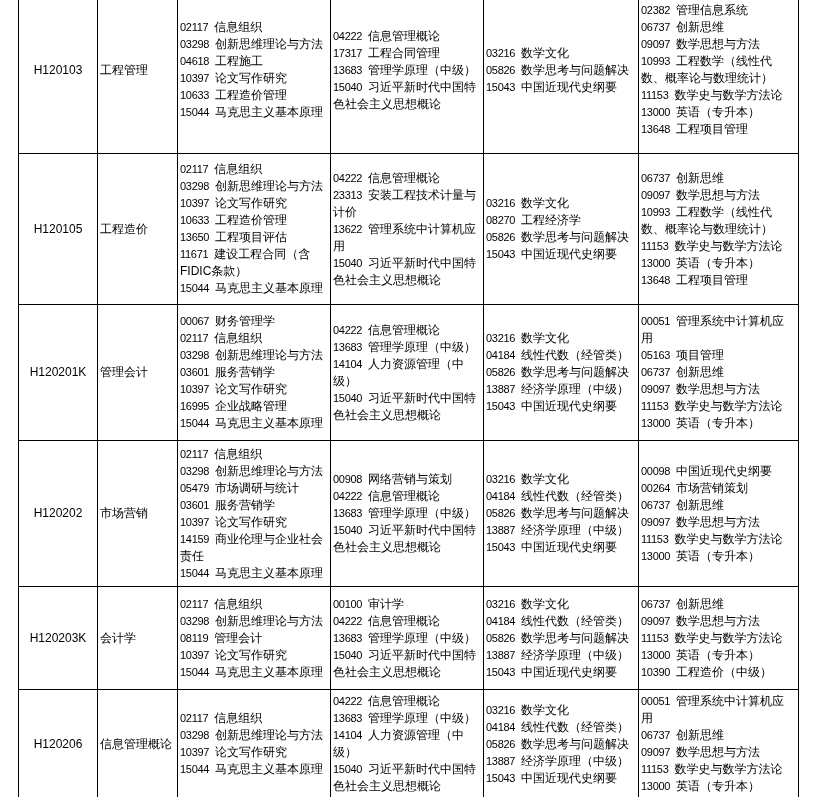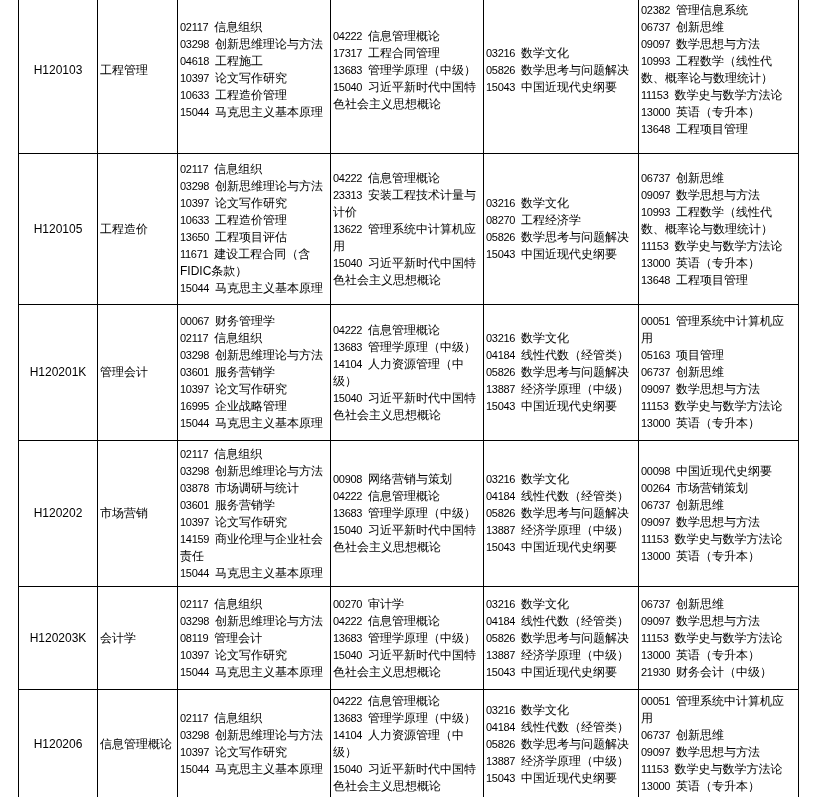--- a/index.html
+++ b/index.html
@@ -185,21 +185,21 @@
             <div class="course"><span class="course-code">13000</span><span class="course-name">英语（专升本）</span></div>
           </td>
   </tr>
 
   <tr class="exam-row">
     <td class="col-code">H120202</td>
     <td class="col-major">市场营销</td>
     <td class="col-courses">
             <div class="course"><span class="course-code">02117</span><span class="course-name">信息组织</span></div>
             <div class="course"><span class="course-code">03298</span><span class="course-name">创新思维理论与方法</span></div>
-            <div class="course"><span class="course-code">03878</span><span class="course-name">市场调研与统计</span></div>
+            <div class="course"><span class="course-code">05479</span><span class="course-name">市场调研与统计</span></div>
             <div class="course"><span class="course-code">03601</span><span class="course-name">服务营销学</span></div>
             <div class="course"><span class="course-code">10397</span><span class="course-name">论文写作研究</span></div>
             <div class="course"><span class="course-code">14159</span><span class="course-name">商业伦理与企业社会责任</span></div>
             <div class="course"><span class="course-code">15044</span><span class="course-name">马克思主义基本原理</span></div>
           </td>
     <td class="col-courses">
             <div class="course"><span class="course-code">00908</span><span class="course-name">网络营销与策划</span></div>
             <div class="course"><span class="course-code">04222</span><span class="course-name">信息管理概论</span></div>
             <div class="course"><span class="course-code">13683</span><span class="course-name">管理学原理（中级）</span></div>
             <div class="course"><span class="course-code">15040</span><span class="course-name">习近平新时代中国特色社会主义思想概论</span></div>
@@ -225,38 +225,38 @@
     <td class="col-code">H120203K</td>
     <td class="col-major">会计学</td>
     <td class="col-courses">
             <div class="course"><span class="course-code">02117</span><span class="course-name">信息组织</span></div>
             <div class="course"><span class="course-code">03298</span><span class="course-name">创新思维理论与方法</span></div>
             <div class="course"><span class="course-code">08119</span><span class="course-name">管理会计</span></div>
             <div class="course"><span class="course-code">10397</span><span class="course-name">论文写作研究</span></div>
             <div class="course"><span class="course-code">15044</span><span class="course-name">马克思主义基本原理</span></div>
           </td>
     <td class="col-courses">
-            <div class="course"><span class="course-code">00270</span><span class="course-name">审计学</span></div>
-            <div class="course"><span class="course-code">04222</span><span class="course-name">信息管理概论</span></div>
-            <div class="course"><span class="course-code">13683</span><span class="course-name">管理学原理（中级）</span></div>
-            <div class="course"><span class="course-code">15040</span><span class="course-name">习近平新时代中国特色社会主义思想概论</span></div>
-          </td>
-    <td class="col-courses">
-            <div class="course"><span class="course-code">03216</span><span class="course-name">数学文化</span></div>
-            <div class="course"><span class="course-code">04184</span><span class="course-name">线性代数（经管类）</span></div>
-            <div class="course"><span class="course-code">05826</span><span class="course-name">数学思考与问题解决</span></div>
-            <div class="course"><span class="course-code">13887</span><span class="course-name">经济学原理（中级）</span></div>
-            <div class="course"><span class="course-code">15043</span><span class="course-name">中国近现代史纲要</span></div>
-          </td>
-    <td class="col-courses">
-            <div class="course"><span class="course-code">06737</span><span class="course-name">创新思维</span></div>
-            <div class="course"><span class="course-code">09097</span><span class="course-name">数学思想与方法</span></div>
-            <div class="course"><span class="course-code">11153</span><span class="course-name">数学史与数学方法论</span></div>
-            <div class="course"><span class="course-code">13000</span><span class="course-name">英语（专升本）</span></div>
-            <div class="course"><span class="course-code">21930</span><span class="course-name">财务会计（中级）</span></div>
+            <div class="course"><span class="course-code">00100</span><span class="course-name">审计学</span></div>
+            <div class="course"><span class="course-code">04222</span><span class="course-name">信息管理概论</span></div>
+            <div class="course"><span class="course-code">13683</span><span class="course-name">管理学原理（中级）</span></div>
+            <div class="course"><span class="course-code">15040</span><span class="course-name">习近平新时代中国特色社会主义思想概论</span></div>
+          </td>
+    <td class="col-courses">
+            <div class="course"><span class="course-code">03216</span><span class="course-name">数学文化</span></div>
+            <div class="course"><span class="course-code">04184</span><span class="course-name">线性代数（经管类）</span></div>
+            <div class="course"><span class="course-code">05826</span><span class="course-name">数学思考与问题解决</span></div>
+            <div class="course"><span class="course-code">13887</span><span class="course-name">经济学原理（中级）</span></div>
+            <div class="course"><span class="course-code">15043</span><span class="course-name">中国近现代史纲要</span></div>
+          </td>
+    <td class="col-courses">
+            <div class="course"><span class="course-code">06737</span><span class="course-name">创新思维</span></div>
+            <div class="course"><span class="course-code">09097</span><span class="course-name">数学思想与方法</span></div>
+            <div class="course"><span class="course-code">11153</span><span class="course-name">数学史与数学方法论</span></div>
+            <div class="course"><span class="course-code">13000</span><span class="course-name">英语（专升本）</span></div>
+            <div class="course"><span class="course-code">10390</span><span class="course-name">工程造价（中级）</span></div>
           </td>
   </tr>
 
   <tr class="exam-row">
     <td class="col-code">H120206</td>
     <td class="col-major">信息管理概论</td>
     <td class="col-courses">
             <div class="course"><span class="course-code">02117</span><span class="course-name">信息组织</span></div>
             <div class="course"><span class="course-code">03298</span><span class="course-name">创新思维理论与方法</span></div>
             <div class="course"><span class="course-code">10397</span><span class="course-name">论文写作研究</span></div>

